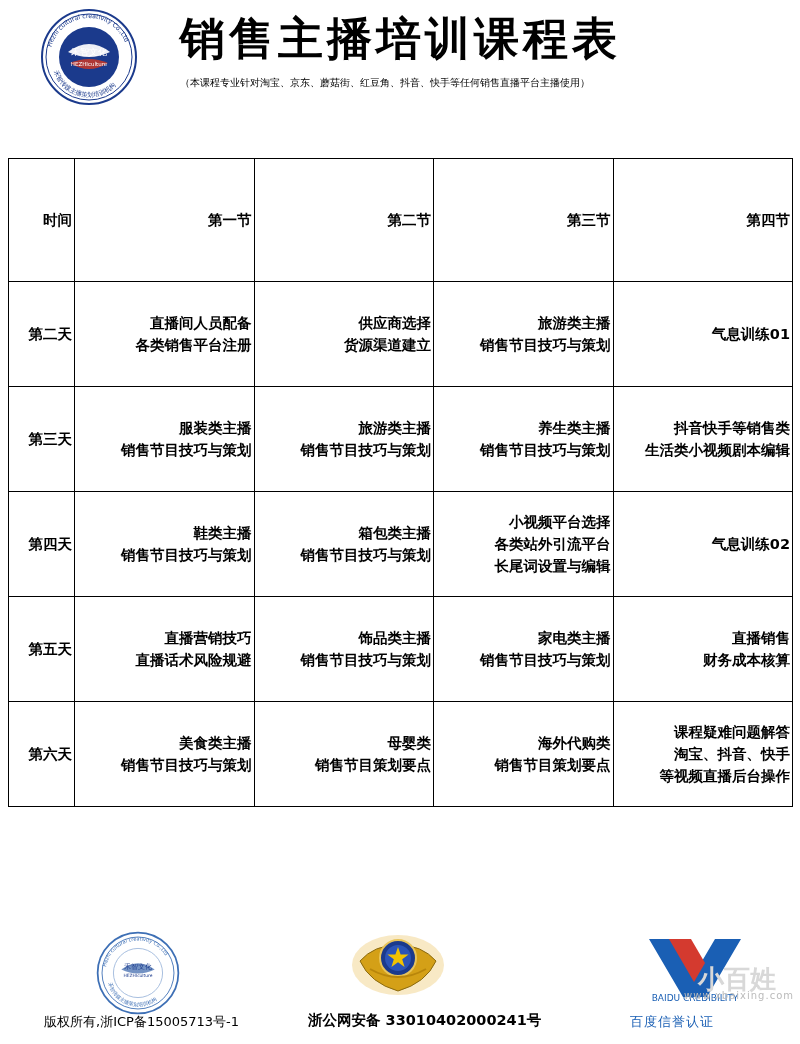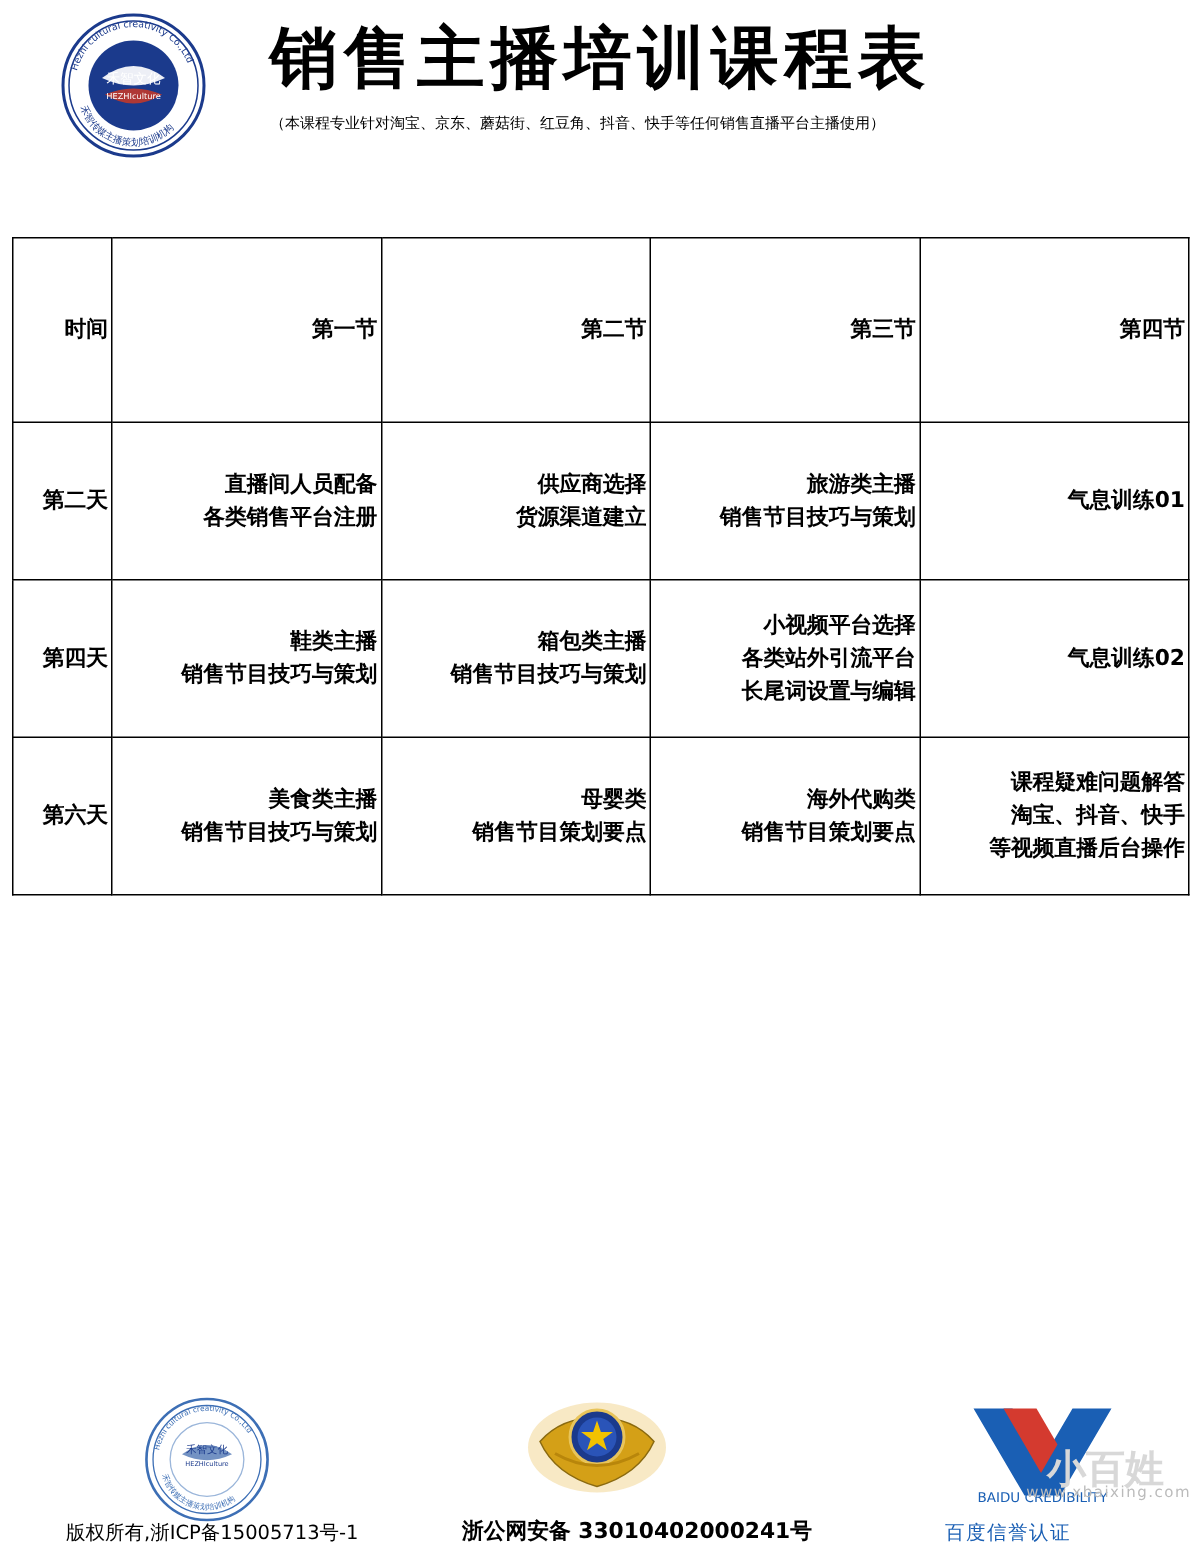--- a/index.html
+++ b/index.html
@@ -209,36 +209,74 @@
           </td>
           <td>
             <span class="cell-line">旅游类主播</span>
             <span class="cell-line">销售节目技巧与策划</span>
           </td>
           <td>
             <span class="cell-line">气息训练01</span>
           </td>
         </tr>
         <tr>
+          <td>第三天</td>
+          <td>
+            <span class="cell-line">服装类主播</span>
+            <span class="cell-line">销售节目技巧与策划</span>
+          </td>
+          <td>
+            <span class="cell-line">旅游类主播</span>
+            <span class="cell-line">销售节目技巧与策划</span>
+          </td>
+          <td>
+            <span class="cell-line">养生类主播</span>
+            <span class="cell-line">销售节目技巧与策划</span>
+          </td>
+          <td>
+            <span class="cell-line">抖音快手等销售类</span>
+            <span class="cell-line">生活类小视频剧本编辑</span>
+          </td>
+        </tr>
+        <tr>
           <td>第四天</td>
           <td>
             <span class="cell-line">鞋类主播</span>
             <span class="cell-line">销售节目技巧与策划</span>
           </td>
           <td>
             <span class="cell-line">箱包类主播</span>
             <span class="cell-line">销售节目技巧与策划</span>
           </td>
           <td>
             <span class="cell-line">小视频平台选择</span>
             <span class="cell-line">各类站外引流平台</span>
             <span class="cell-line">长尾词设置与编辑</span>
           </td>
           <td>
             <span class="cell-line">气息训练02</span>
+          </td>
+        </tr>
+        <tr>
+          <td>第五天</td>
+          <td>
+            <span class="cell-line">直播营销技巧</span>
+            <span class="cell-line">直播话术风险规避</span>
+          </td>
+          <td>
+            <span class="cell-line">饰品类主播</span>
+            <span class="cell-line">销售节目技巧与策划</span>
+          </td>
+          <td>
+            <span class="cell-line">家电类主播</span>
+            <span class="cell-line">销售节目技巧与策划</span>
+          </td>
+          <td>
+            <span class="cell-line">直播销售</span>
+            <span class="cell-line">财务成本核算</span>
           </td>
         </tr>
         <tr>
           <td>第六天</td>
           <td>
             <span class="cell-line">美食类主播</span>
             <span class="cell-line">销售节目技巧与策划</span>
           </td>
           <td>
             <span class="cell-line">母婴类</span>

